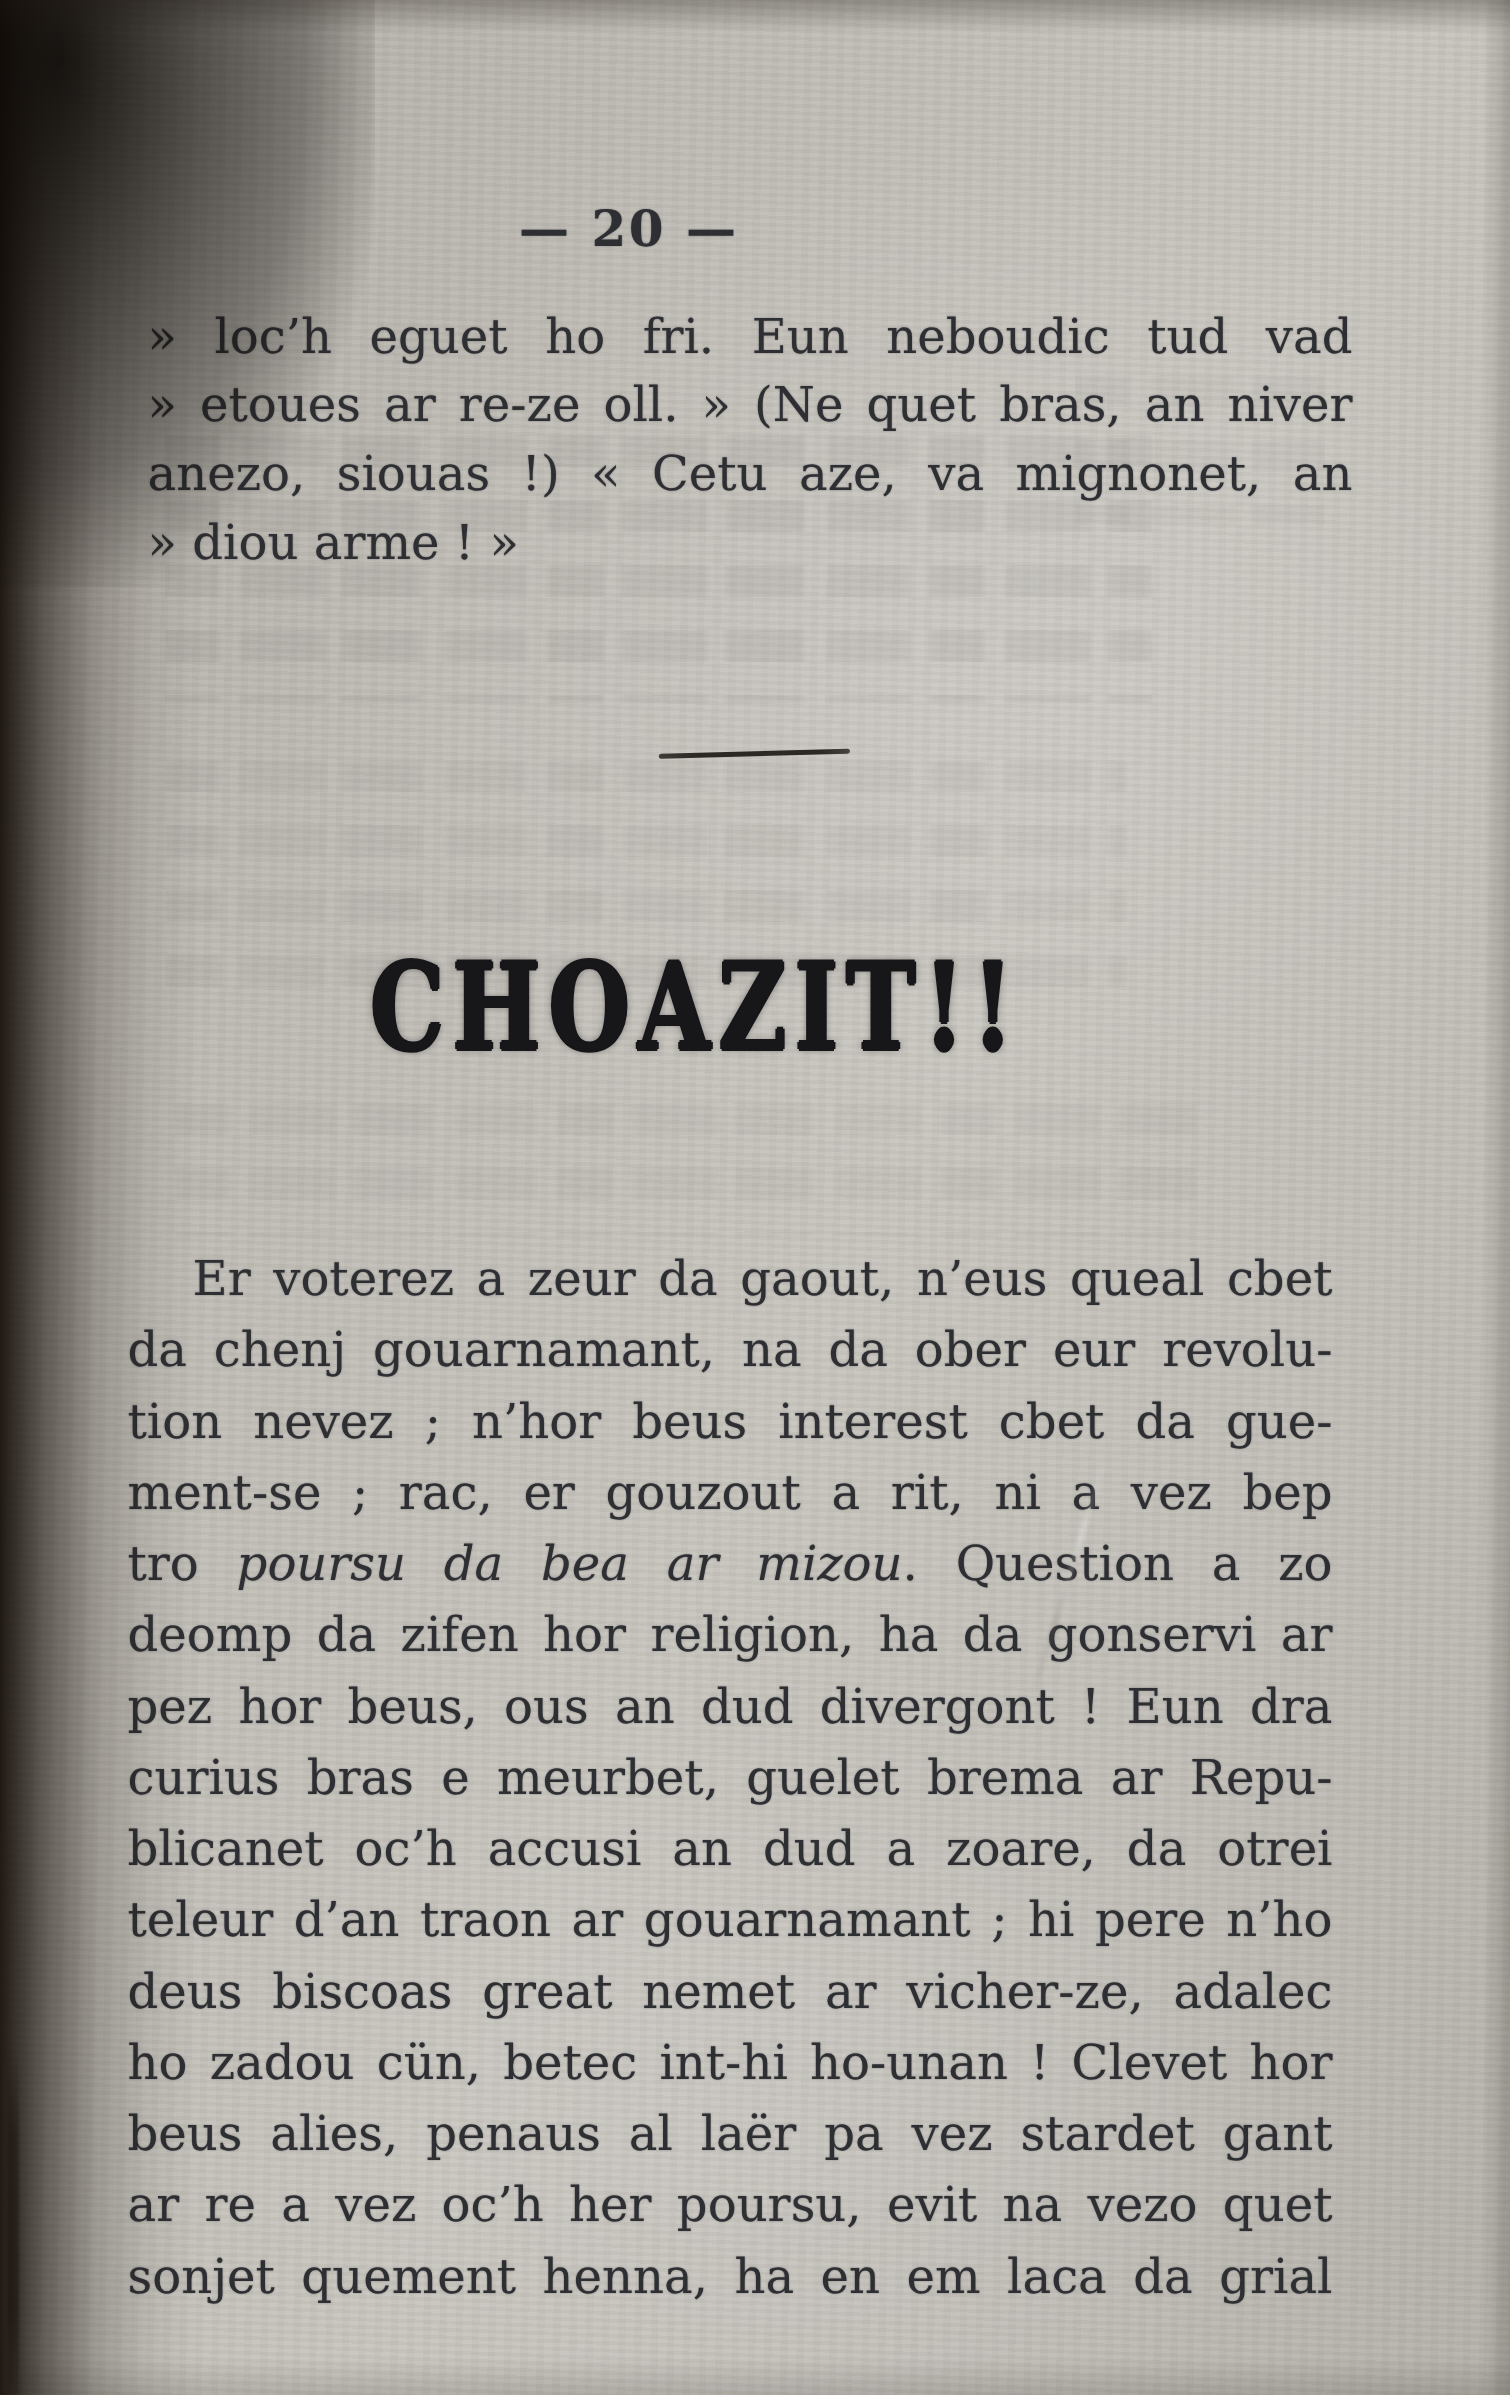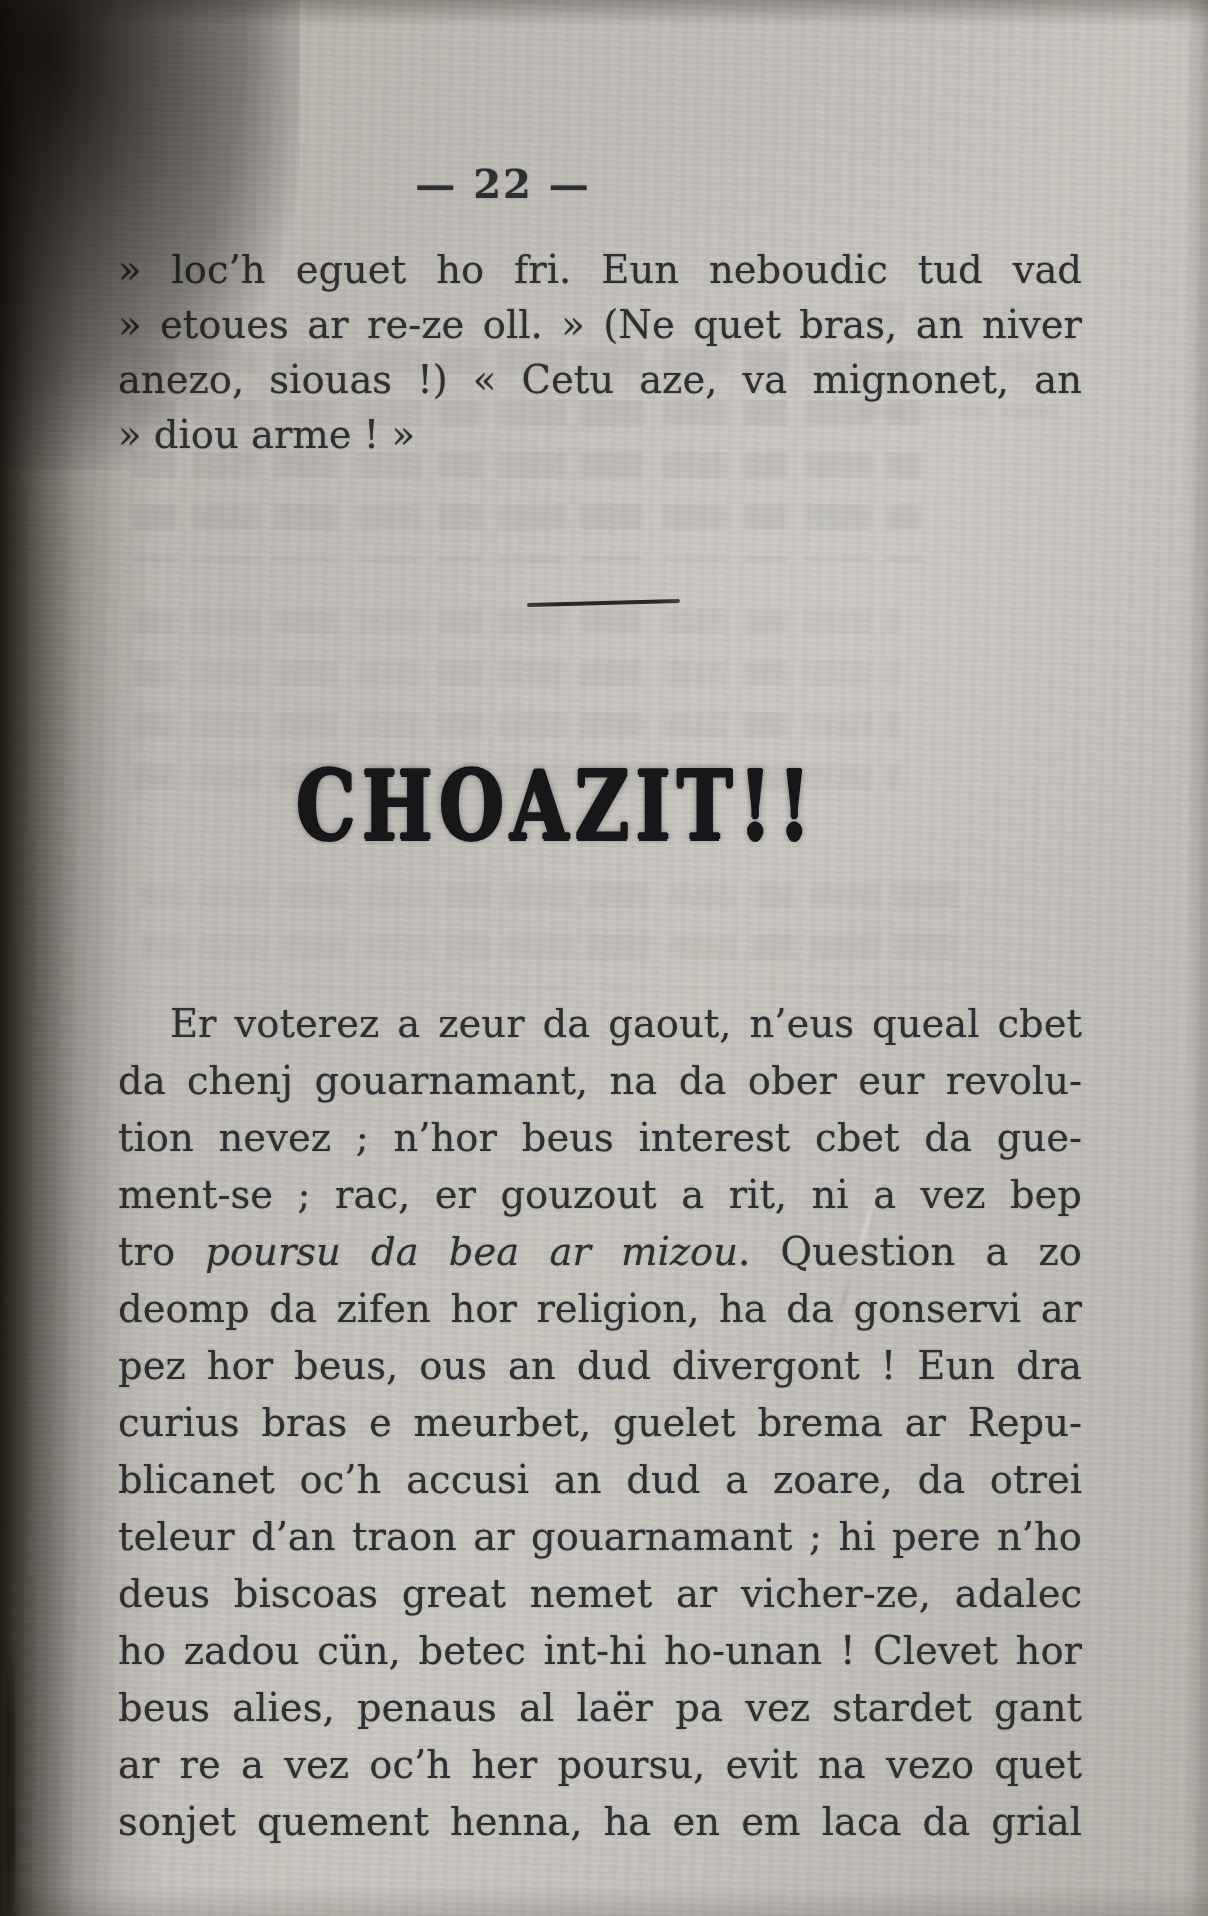--- a/index.html
+++ b/index.html
@@ -90,36 +90,36 @@
   .heading{
     position:absolute;left:296px;top:756px;
     font-size:96px;line-height:100px;font-weight:bold;
     letter-spacing:8px;color:#17171a;white-space:nowrap;
     transform:scaleX(0.78);transform-origin:left top;
     text-shadow:
       1.5px 0 0 currentColor,-1.5px 0 0 currentColor,
       0 1.5px 0 currentColor,0 -1.5px 0 currentColor,
       0 0 7px rgba(25,25,28,0.55);
   }
-  .body-block{position:absolute;left:118px;top:995px;width:964px;font-size:38.5px;}
+  .body-block{position:absolute;left:102px;top:995px;width:964px;font-size:38.5px;}
   .bline{height:57px;line-height:57px;}
   .indent{text-indent:52px;}
   .it{font-style:italic;}
 </style>
 </head>
 <body>
 
 <div class="scan">
 
   <div class="ghost ghost-d"></div>
   <div class="ghost ghost-a"></div>
   <div class="ghost ghost-b"></div>
   <div class="ghost ghost-c"></div>
 
-  <div class="page-number ink">— 22 —</div>
+  <div class="page-number ink">— 20 —</div>
 
   <div class="quote-block ink">
     <div class="qline just">» loc’h eguet ho fri. Eun neboudic tud vad</div>
     <div class="qline just">» etoues ar re-ze oll. » (Ne quet bras, an niver</div>
     <div class="qline just">anezo, siouas !) « Cetu aze, va mignonet, an</div>
     <div class="qline">» diou arme ! »</div>
   </div>
 
   <div class="rule"></div>
 

